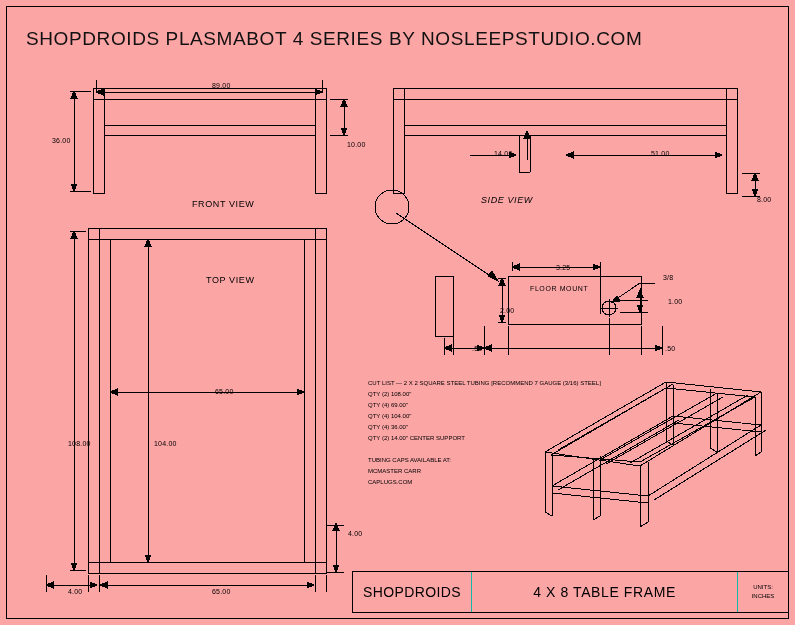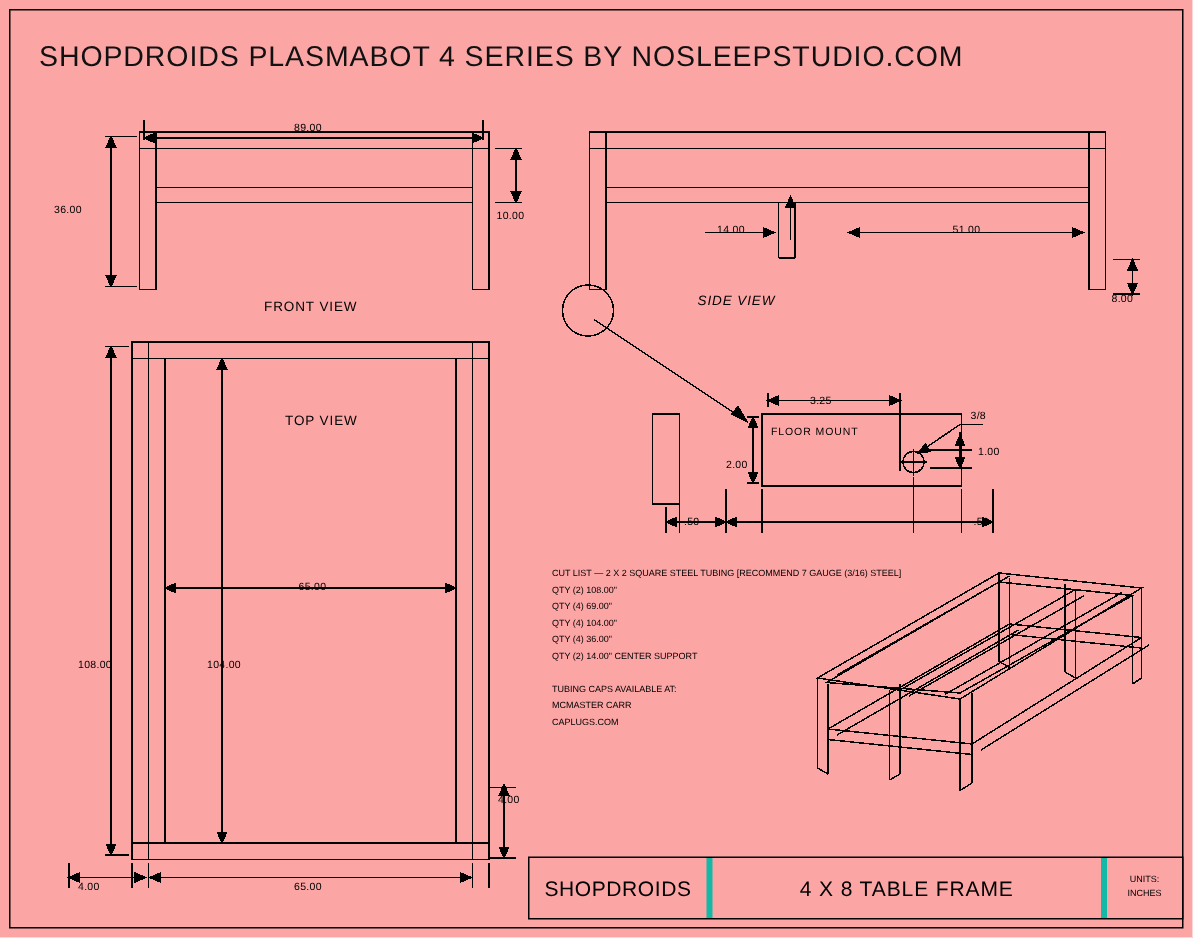--- a/index.html
+++ b/index.html
@@ -9,28 +9,28 @@
     box-sizing:border-box;overflow:hidden;
   }
   .border-outer{
     position:absolute;left:6px;top:6px;width:783px;height:613px;
     border:1px solid #000;box-sizing:border-box;
   }
   .title{
     position:absolute;left:26px;top:28px;font-size:19px;letter-spacing:.6px;
     color:#111;white-space:nowrap;font-family:"Liberation Sans",sans-serif;
   }
-  .lbl{position:absolute;font-size:7px;color:#000;white-space:nowrap;letter-spacing:.2px;}
+  .lbl{position:absolute;font-size:7px;color:#000;white-space:nowrap;letter-spacing:.2px;margin-left:16px;}
   .lbl.big{font-size:9px;letter-spacing:.6px;}
   svg{position:absolute;left:0;top:0;overflow:visible;}
   .tblock{
     position:absolute;left:352px;top:571px;width:437px;height:42px;
     border:1px solid #000;box-sizing:border-box;display:flex;align-items:stretch;
   }
-  .tcell{display:flex;align-items:center;justify-content:center;border-right:4px solid #14b8a6;}
+  .tcell{display:flex;align-items:center;justify-content:center;border-right:1px solid #14b8a6;}
   .tcell:last-child{border-right:none;}
   .tc1{width:118px;font-size:14px;letter-spacing:.4px;}
   .tc2{flex:1;font-size:14px;letter-spacing:.6px;}
   .tc3{width:50px;flex-direction:column;font-size:6px;line-height:1.5;}
   .cutlist{position:absolute;left:368px;top:378px;font-size:6px;line-height:1.85;color:#000;}
   .cutlist div{white-space:nowrap;}
 </style>
 </head>
 <body>
 

